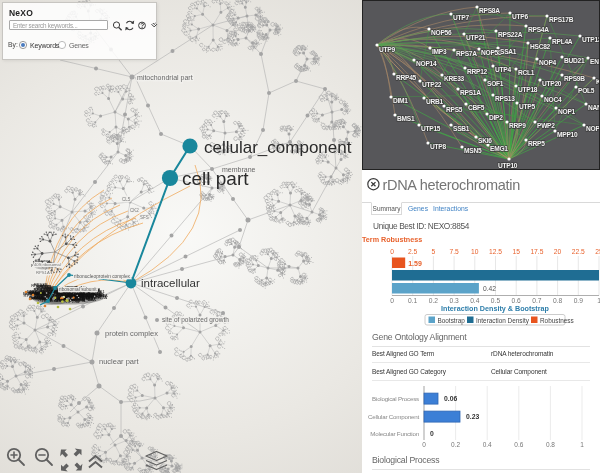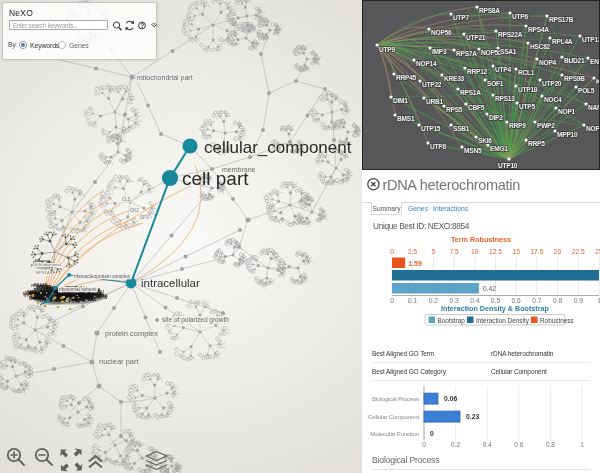--- a/index.html
+++ b/index.html
@@ -1,19 +1,19 @@
 <!DOCTYPE html>
 <html><head><meta charset="utf-8"><style>
 *{margin:0;padding:0;box-sizing:border-box}
 body{width:600px;height:473px;overflow:hidden;font-family:"Liberation Sans",sans-serif;position:relative;
 background:radial-gradient(ellipse 400px 360px at 185px 235px,#f9f9f7 0%,#eae8e3 55%,#dbd8d2 100%);}
 svg{overflow:visible}
 #searchpanel{position:absolute;left:2px;top:2px;width:155px;height:58px;background:rgba(255,255,255,0.84);
 border:1px solid #c7c5c1;box-shadow:1px 1px 3px rgba(0,0,0,0.08);z-index:5}
-#searchpanel h1{font-size:8.5px;font-weight:normal;color:#222;margin:5px 0 0 6px;letter-spacing:0.2px}
+#searchpanel h1{font-size:8.5px;font-weight:bold;color:#222;margin:5px 0 0 6px;letter-spacing:0.2px}
 #sinput{position:absolute;left:6px;top:17px;width:99px;height:10px;background:#fff;border:1px solid #a9a9a9;border-radius:1px;
 font-size:6.3px;color:#999;padding-left:3px;line-height:9px;letter-spacing:-0.2px}
 #byrow{position:absolute;left:5px;top:38px;font-size:6.8px;color:#444}
 .rightcol{position:absolute;left:362px;top:0;width:238px;height:473px;background:#be185d}
 #darkpanel{position:absolute;left:0;top:0;width:238px;height:170px;background:#57575a;border:1px solid #222;overflow:hidden}
 #detail{position:absolute;left:0;top:170px;width:238px;height:303px;background:#fff;color:#555}
 .tabl{position:absolute;top:35px;font-size:6.8px;color:#4183c4}
 .sechead{position:absolute;left:10px;width:218px;font-size:8.7px;color:#666;border-bottom:1px solid #e2e2e2;padding-bottom:4px;letter-spacing:-0.2px}
 .trow{position:absolute;left:10px;width:218px;height:17.8px;border-bottom:1px solid #e8e8e8;font-size:6.5px;color:#333;line-height:17.8px;letter-spacing:-0.1px}
 .tval{position:absolute;left:119px;top:0}
@@ -525,21 +525,21 @@
   <svg width="238" height="26" style="display:block">
     <circle cx="11.4" cy="14.2" r="5.6" fill="none" stroke="#3a3a3a" stroke-width="1.2"></circle>
     <path d="M9.3 12.1l4.2 4.2M13.5 12.1l-4.2 4.2" stroke="#3a3a3a" stroke-width="1.3"></path>
     <text x="20.5" y="19.8" font-size="14.5" letter-spacing="-0.3" fill="#757575">rDNA heterochromatin</text>
   </svg>
   <div style="position:absolute;left:0;top:32px;width:238px;border-top:1px solid #d9d9d9"></div>
   <div style="position:absolute;left:9px;top:32px;width:31px;height:13px;background:#fff;border:1px solid #d9d9d9;border-top:1px solid #fff;font-size:6.5px;color:#555;text-align:center;line-height:12px">Summary</div>
   <div class="tabl" style="left:46px">Genes</div>
   <div class="tabl" style="left:71px">Interactions</div>
   <div style="position:absolute;left:11px;top:51px;font-size:8.3px;color:#555;letter-spacing:-0.35px">Unique Best ID: NEXO:8854</div>
-  <div style="position:absolute;left:0;top:64.5px;width:238px;text-align:center;font-size:7.2px;font-weight:bold;color:#e8622d">Term Robustness</div>
+  <div style="position:absolute;left:0;top:64.5px;width:238px;font-size:7.2px;font-weight:bold;color:#e8622d">Term Robustness</div>
   <div style="position:absolute;left:16px;top:74px">
         <svg width="238" height="86" style="display:block">
           <text x="14" y="9.5" font-size="6.7" fill="#e8622d" text-anchor="middle">0</text>
           <line x1="14" y1="12" x2="14" y2="51.5" stroke="#dcdcdc" stroke-width="0.7"></line>
           <text x="34.7" y="9.5" font-size="6.7" fill="#e8622d" text-anchor="middle">2.5</text>
           <line x1="34.7" y1="12" x2="34.7" y2="51.5" stroke="#dcdcdc" stroke-width="0.7"></line>
           <text x="55.4" y="9.5" font-size="6.7" fill="#e8622d" text-anchor="middle">5</text>
           <line x1="55.4" y1="12" x2="55.4" y2="51.5" stroke="#dcdcdc" stroke-width="0.7"></line>
           <text x="76.1" y="9.5" font-size="6.7" fill="#e8622d" text-anchor="middle">7.5</text>
           <line x1="76.1" y1="12" x2="76.1" y2="51.5" stroke="#dcdcdc" stroke-width="0.7"></line>
@@ -577,20 +577,21 @@
           <text x="117" y="66.5" font-size="7.2" font-weight="bold" fill="#2e7eaa" text-anchor="middle">Interaction Density &amp; Bootstrap</text>
           <rect x="47" y="70.5" width="140" height="10.5" fill="#fff" stroke="#ccc" rx="2"></rect>
           <rect x="50.5" y="72.5" width="6.5" height="6.5" fill="#5ba3c9"></rect>
           <text x="59.5" y="78.6" font-size="6.4" fill="#444">Bootstrap</text>
           <rect x="89" y="72.5" width="6.5" height="6.5" fill="#1f6d93"></rect>
           <text x="98" y="78.6" font-size="6.4" fill="#444">Interaction Density</text>
           <rect x="153" y="72.5" width="6.5" height="6.5" fill="#e8541e"></rect>
           <text x="162" y="78.6" font-size="6.4" fill="#444">Robustness</text>
         </svg>
       </div>
+  <div class="sechead" style="top:161.5px">Gene Ontology Alignment</div>
   <div class="trow" style="top:175px">Best Aligned GO Term<span class="tval">rDNA heterochromatin</span></div>
   <div class="trow" style="top:192.8px">Best Aligned GO Category<span class="tval">Cellular Component</span></div>
   <div style="position:absolute;left:0;top:212px">
         <svg width="238" height="66" style="display:block">
           <line x1="93.6" y1="4" x2="93.6" y2="58" stroke="#e3e3e3" stroke-width="0.7"></line>
           <line x1="125.2" y1="4" x2="125.2" y2="58" stroke="#e3e3e3" stroke-width="0.7"></line>
           <line x1="156.8" y1="4" x2="156.8" y2="58" stroke="#e3e3e3" stroke-width="0.7"></line>
           <line x1="188.4" y1="4" x2="188.4" y2="58" stroke="#e3e3e3" stroke-width="0.7"></line>
           <line x1="220" y1="4" x2="220" y2="58" stroke="#e3e3e3" stroke-width="0.7"></line>
           <line x1="62" y1="4" x2="62" y2="58" stroke="#999" stroke-width="0.9"></line>

